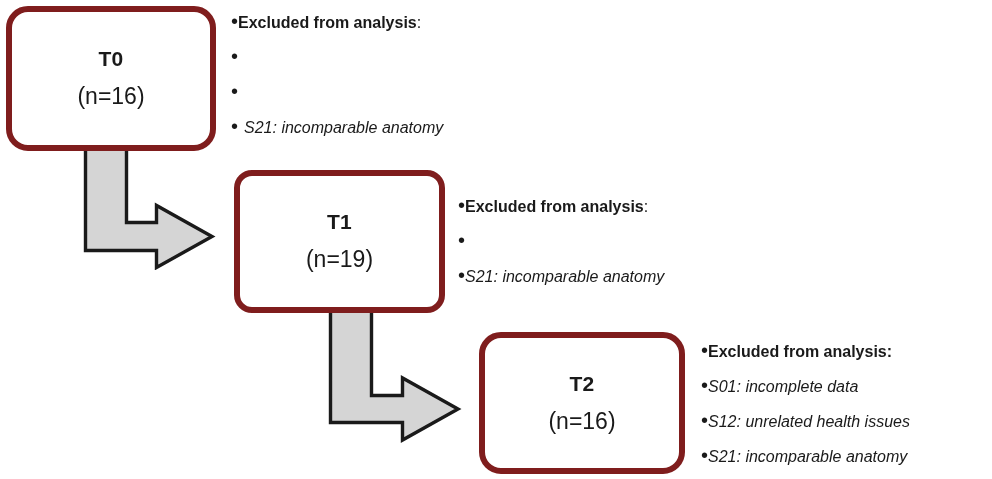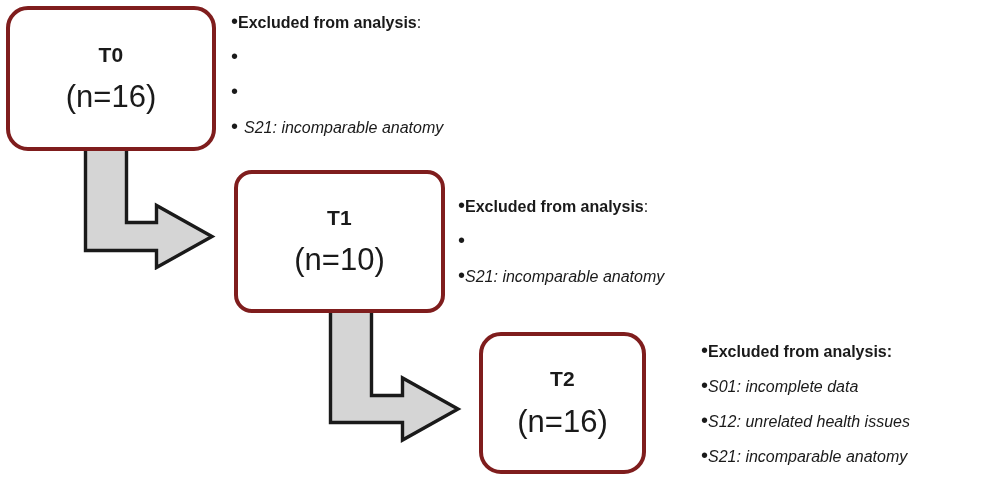--- a/index.html
+++ b/index.html
@@ -17,39 +17,39 @@
     height: 479px;
     background: #ffffff;
     overflow: hidden;
   }
 
   
   .stage-box {
     position: absolute;
     box-sizing: border-box;
     background: #ffffff;
-    border: 4px solid #7f1d1d;
+    border: 6px solid #7f1d1d;
     border-radius: 22px;
     display: flex;
     flex-direction: column;
     align-items: center;
     justify-content: center;
     z-index: 3;
   }
   .stage-title {
     font-weight: bold;
     font-size: 21px;
     color: #1a1a1a;
     letter-spacing: 0.2px;
     line-height: 1.1;
     margin-bottom: 14px;
   }
   .stage-count {
     font-weight: normal;
-    font-size: 31px;
+    font-size: 23px;
     color: #1a1a1a;
     line-height: 1.1;
   }
 
   
   .elbow-arrow {
     position: absolute;
     z-index: 1;
   }
   .elbow-arrow svg { display: block; }
@@ -106,24 +106,24 @@
     </svg>
   </div>
 
   <div class="stage-box" style="left:6px; top:6px; width:210px; height:145px;">
     <div class="stage-title">T0</div>
     <div class="stage-count">(n=16)</div>
   </div>
 
   <div class="stage-box" style="left:234px; top:170px; width:211px; height:143px;border-radius:18px;">
     <div class="stage-title">T1</div>
-    <div class="stage-count">(n=10)</div>
+    <div class="stage-count">(n=19)</div>
   </div>
 
-  <div class="stage-box" style="left:479px; top:332px; width:167px; height:142px;">
+  <div class="stage-box" style="left:479px; top:332px; width:206px; height:142px;">
     <div class="stage-title">T2</div>
     <div class="stage-count">(n=16)</div>
   </div>
 
   <div class="note-list gapped" style="left:231px; top:4px;">
     <div class="note-line heading">
       <span class="note-bullet">•</span>
       <span class="note-text">Excluded from analysis</span>
       <span class="note-text" style="font-weight:normal;">:</span>
     </div>

